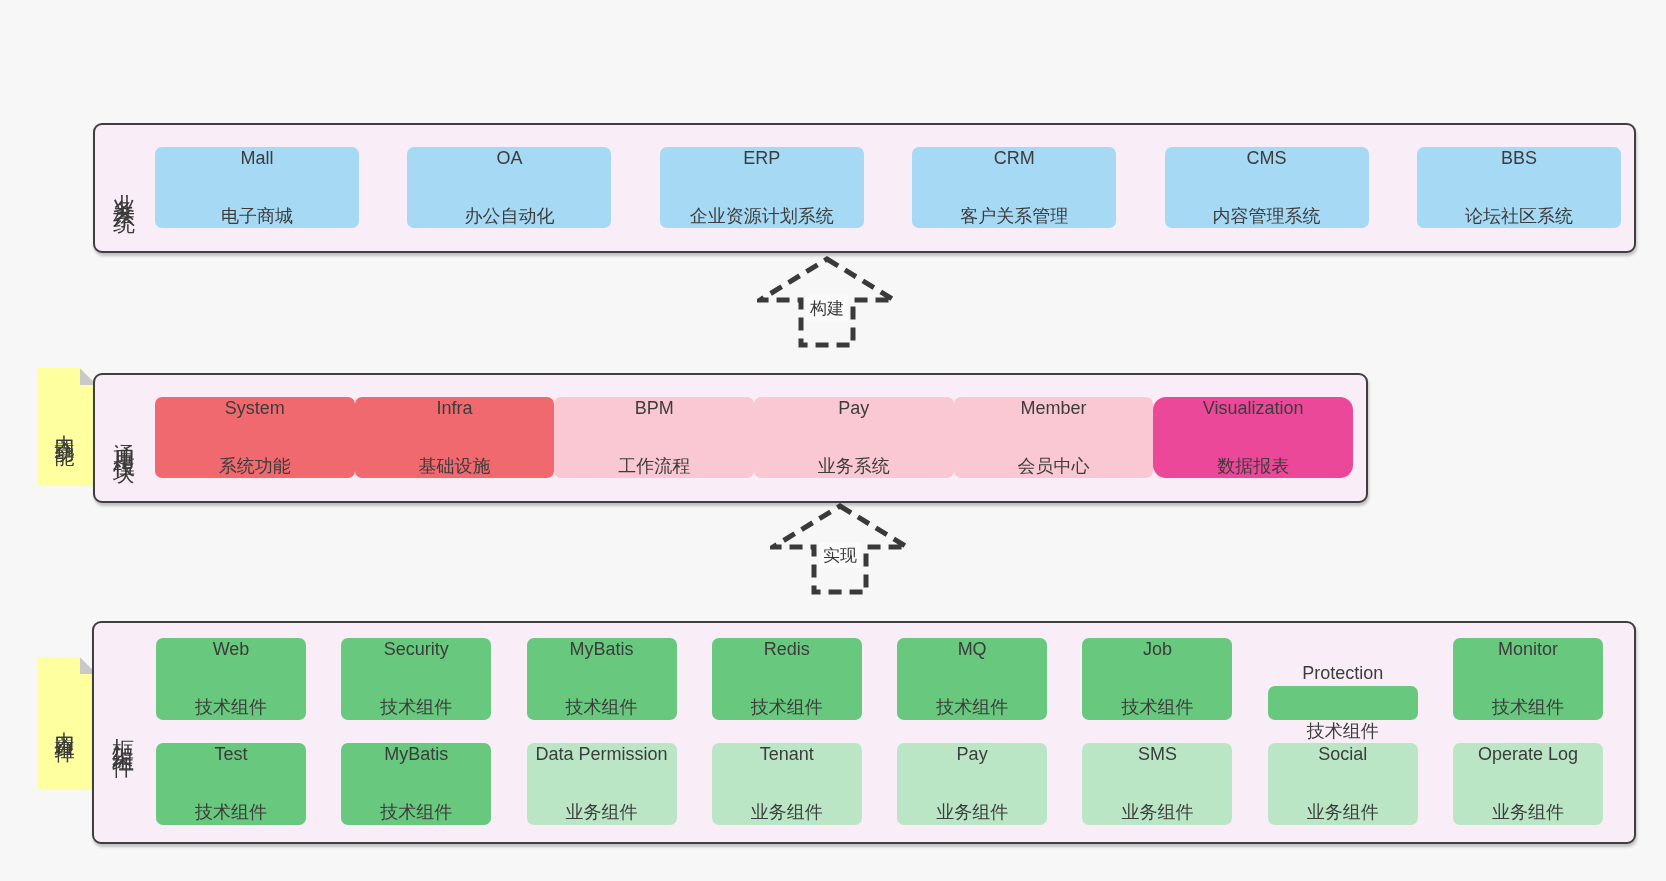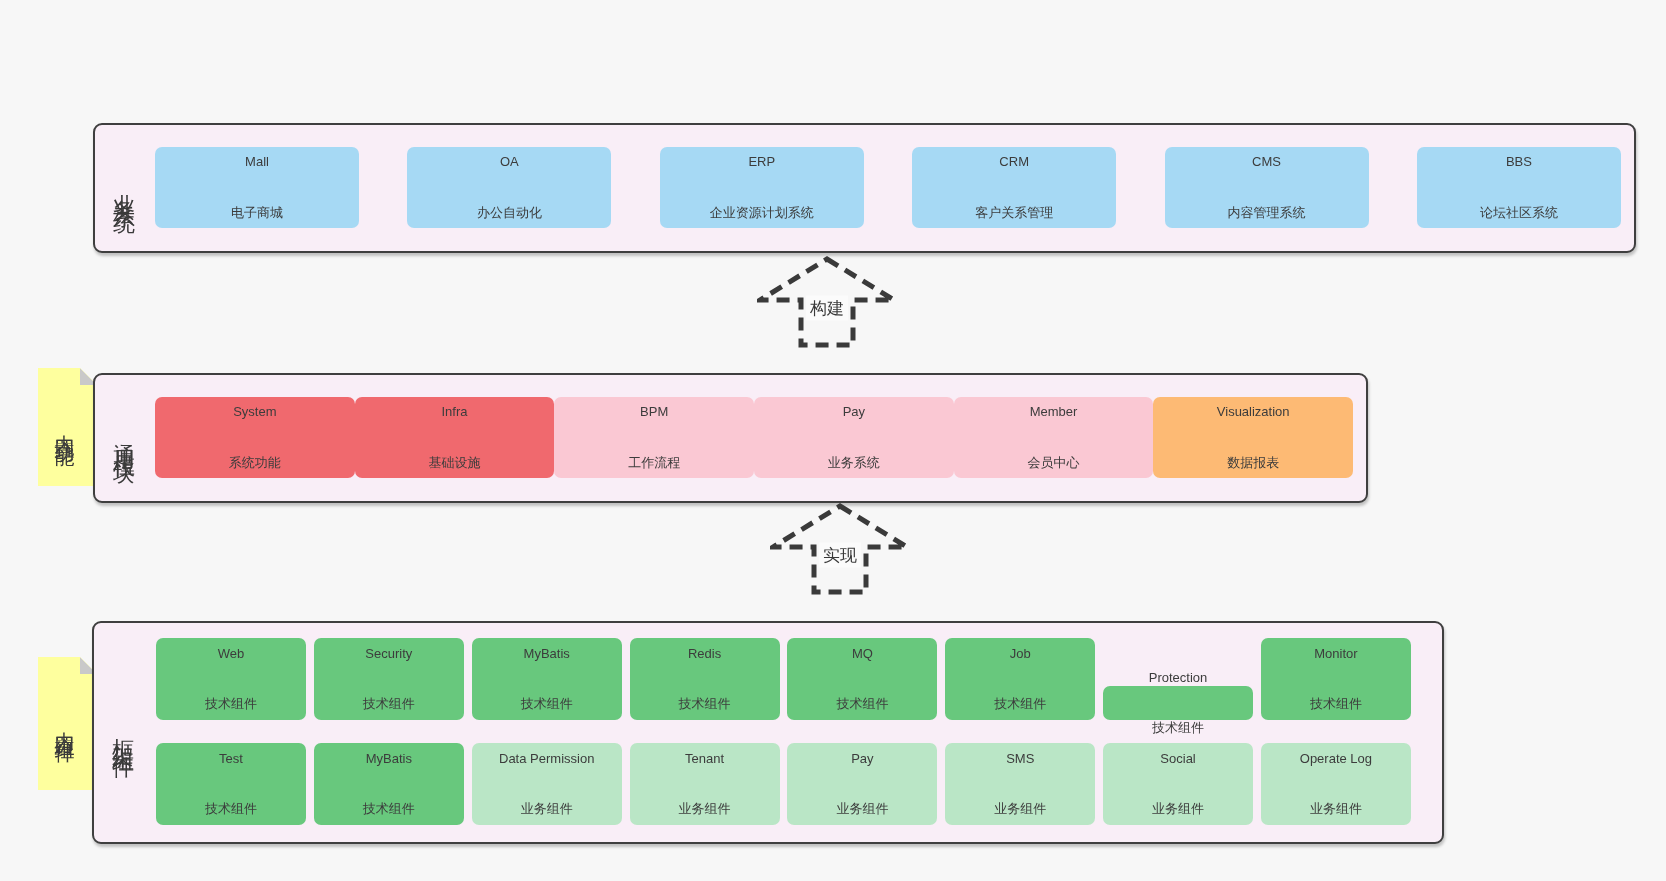--- a/index.html
+++ b/index.html
@@ -20,21 +20,21 @@
     position:absolute;
     background:#f9eef7;
     border:2px solid #3f3f3f;
     border-radius:9px;
     box-shadow:1px 3px 3px rgba(0,0,0,0.22);
     box-sizing:border-box;
     z-index:1;
   }
   #layer-business   { left:93px;  top:123px; width:1543px; height:130px; }
   #layer-modules    { left:93px;  top:373px; width:1275px; height:130px; }
-  #layer-components { left:92px;  top:621px; width:1352px; height:223px; }
+  #layer-components { left:92px;  top:621px; width:1544px; height:223px; }
 
   .layer-label {
     position:absolute;
     left:14px; top:50%;
     transform:translateY(-50%);
     writing-mode:vertical-rl;
     text-orientation:upright;
     font-size:22px;
     letter-spacing:6px;
     color:#3a3a3a;
@@ -52,21 +52,21 @@
   .row-8-1 { left:62px; right:31px; top:15px;  height:82px; }
   .row-8-2 { left:62px; right:31px; top:120px; height:82px; }
 
   .box {
     border-radius:7px;
     display:flex;
     flex-direction:column;
     justify-content:center;
     align-items:center;
     text-align:center;
-    font-size:13px;
+    font-size:18px;
     line-height:1.42;
     color:#3c3c3c;
     box-sizing:border-box;
     padding:2px 4px;
     gap:32px;
   }
   .box-w204 { width:204px; }
   .box-w150 { width:150px; }
 
   
@@ -181,21 +181,21 @@
           <div>工作流程</div>
         </div>
         <div class="box box-w204" style="background: rgb(250, 200, 211);">
           <div>Pay</div>
           <div>业务系统</div>
         </div>
         <div class="box box-w204" style="background: rgb(250, 200, 211);">
           <div>Member</div>
           <div>会员中心</div>
         </div>
-        <div class="box box-w204" style="background: #fdba74;">
+        <div class="box box-w204" style="background: #ec4899; border-radius: 13px;">
           <div>Visualization</div>
           <div>数据报表</div>
         </div>
       </div>
   </section>
 
   <div class="arrow" id="arrow-implement">
     <svg width="140" height="92" viewBox="0 0 140 92">
       <polygon points="70,3 137,44 96,44 96,89 44,89 44,44 3,44" fill="none" stroke="#3a3a3a" stroke-width="5" stroke-dasharray="13 8"></polygon>
     </svg>

